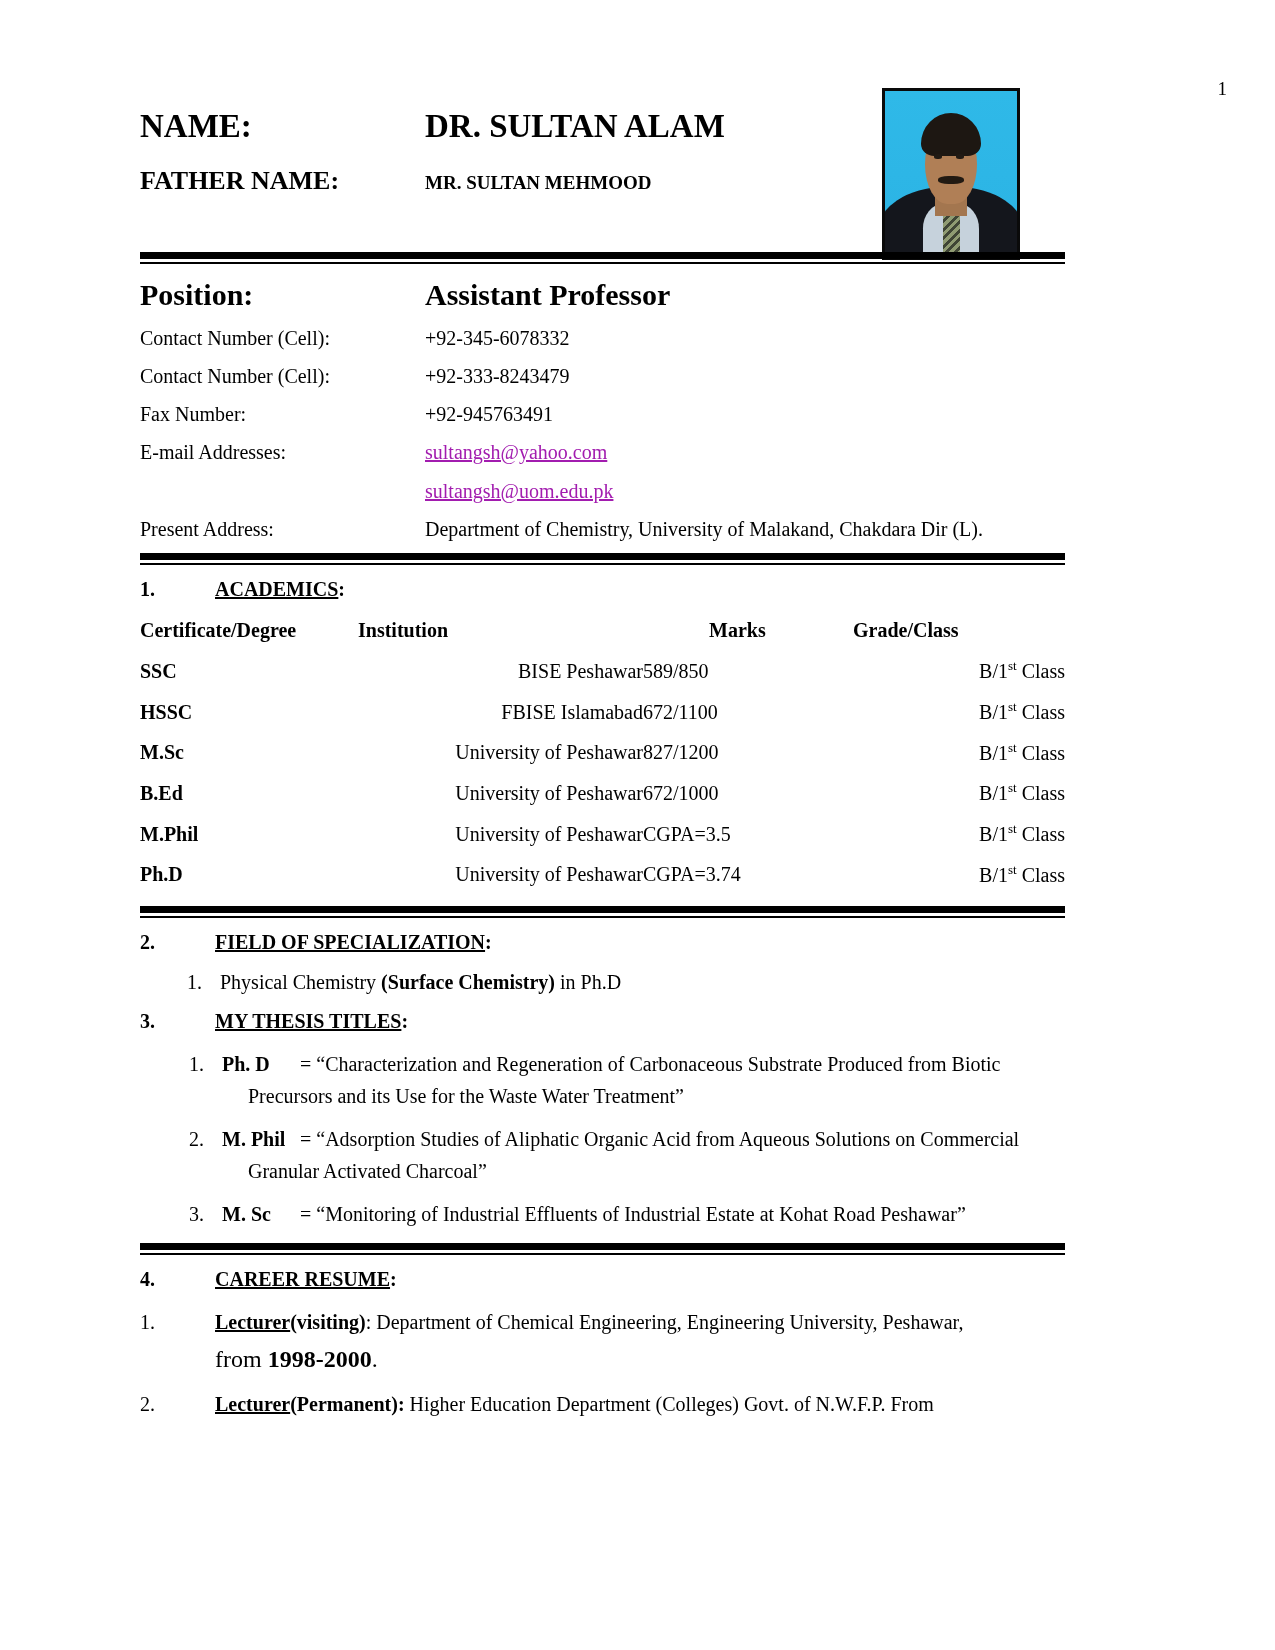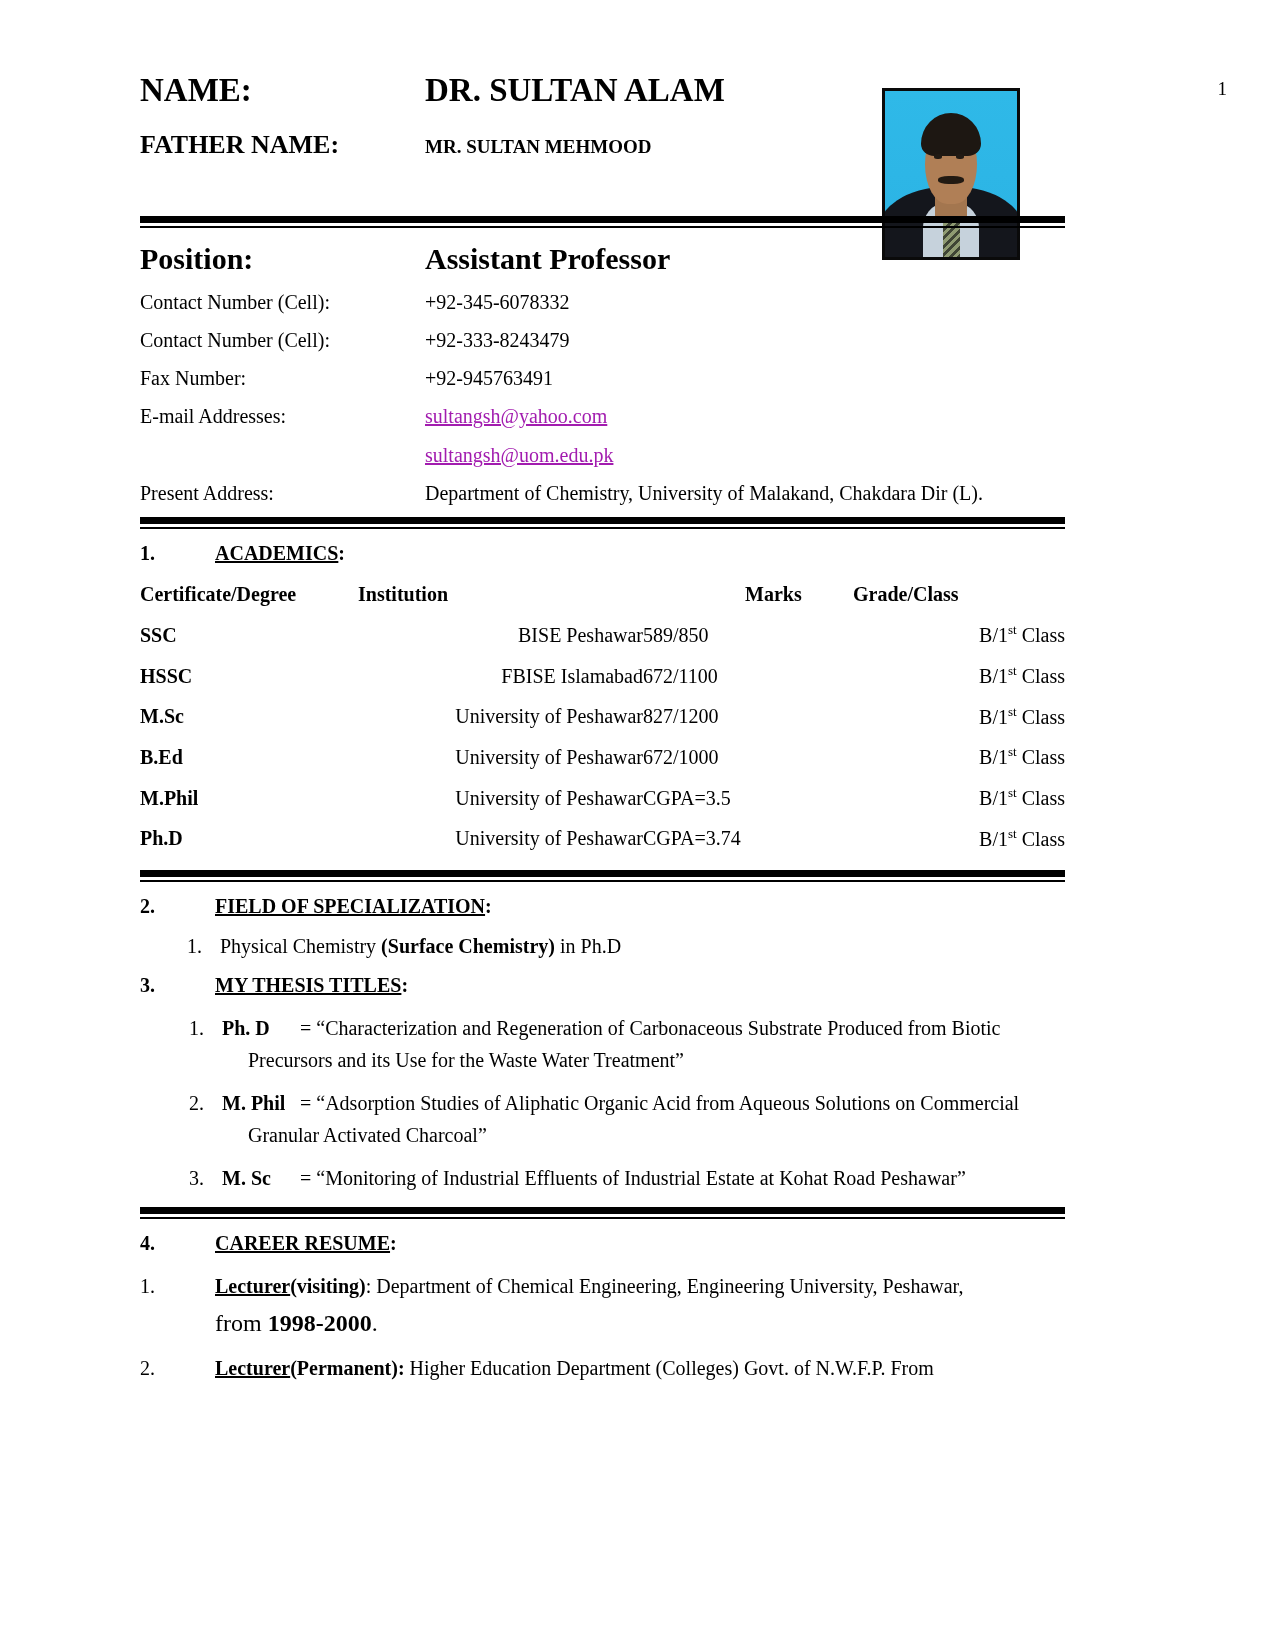--- a/index.html
+++ b/index.html
@@ -148,21 +148,21 @@
   .hdr-label-sm {
     width: 285px;
     flex: 0 0 285px;
     font-size: 26px;
     font-weight: bold;
   }
   .hdr-value-sm {
     font-size: 19px;
     font-weight: bold;
   }
-  .name-row { padding-top: 72px; }
+  .name-row { padding-top: 108px; }
   .father-row { padding-top: 22px; }
 
   
   .rule-thick {
     border-top: 7px solid #000;
     border-bottom: 2px solid #000;
     height: 3px;
     margin: 0;
     width: 925px;
   }
@@ -245,21 +245,21 @@
   .col-deg  { width: 218px; font-weight: bold; }
   .col-inst { width: 285px; text-align: right; }
   .col-mark { width: 210px; }
   .col-grad { width: 212px; text-align: right; }
   th.col-mark { padding-left: 0; }
   .acad-table th.col-mark { text-align: left; padding-left: 0px; }
   .sup { font-size: 13px; vertical-align: super; }
 
   
   .acad-table th:nth-child(3) { padding-left: 0px; }
-  .acad-table th:nth-child(3) .inner { display: inline-block; margin-left: 102px; }
+  .acad-table th:nth-child(3) .inner { display: inline-block; margin-left: 66px; }
   .acad-table th:nth-child(4) .inner { display: inline-block; margin-left: 0px; }
 
   
   .list-item {
     display: flex;
     margin-top: 14px;
     font-size: 20px;
     line-height: 1.42;
   }
   .li-num {

